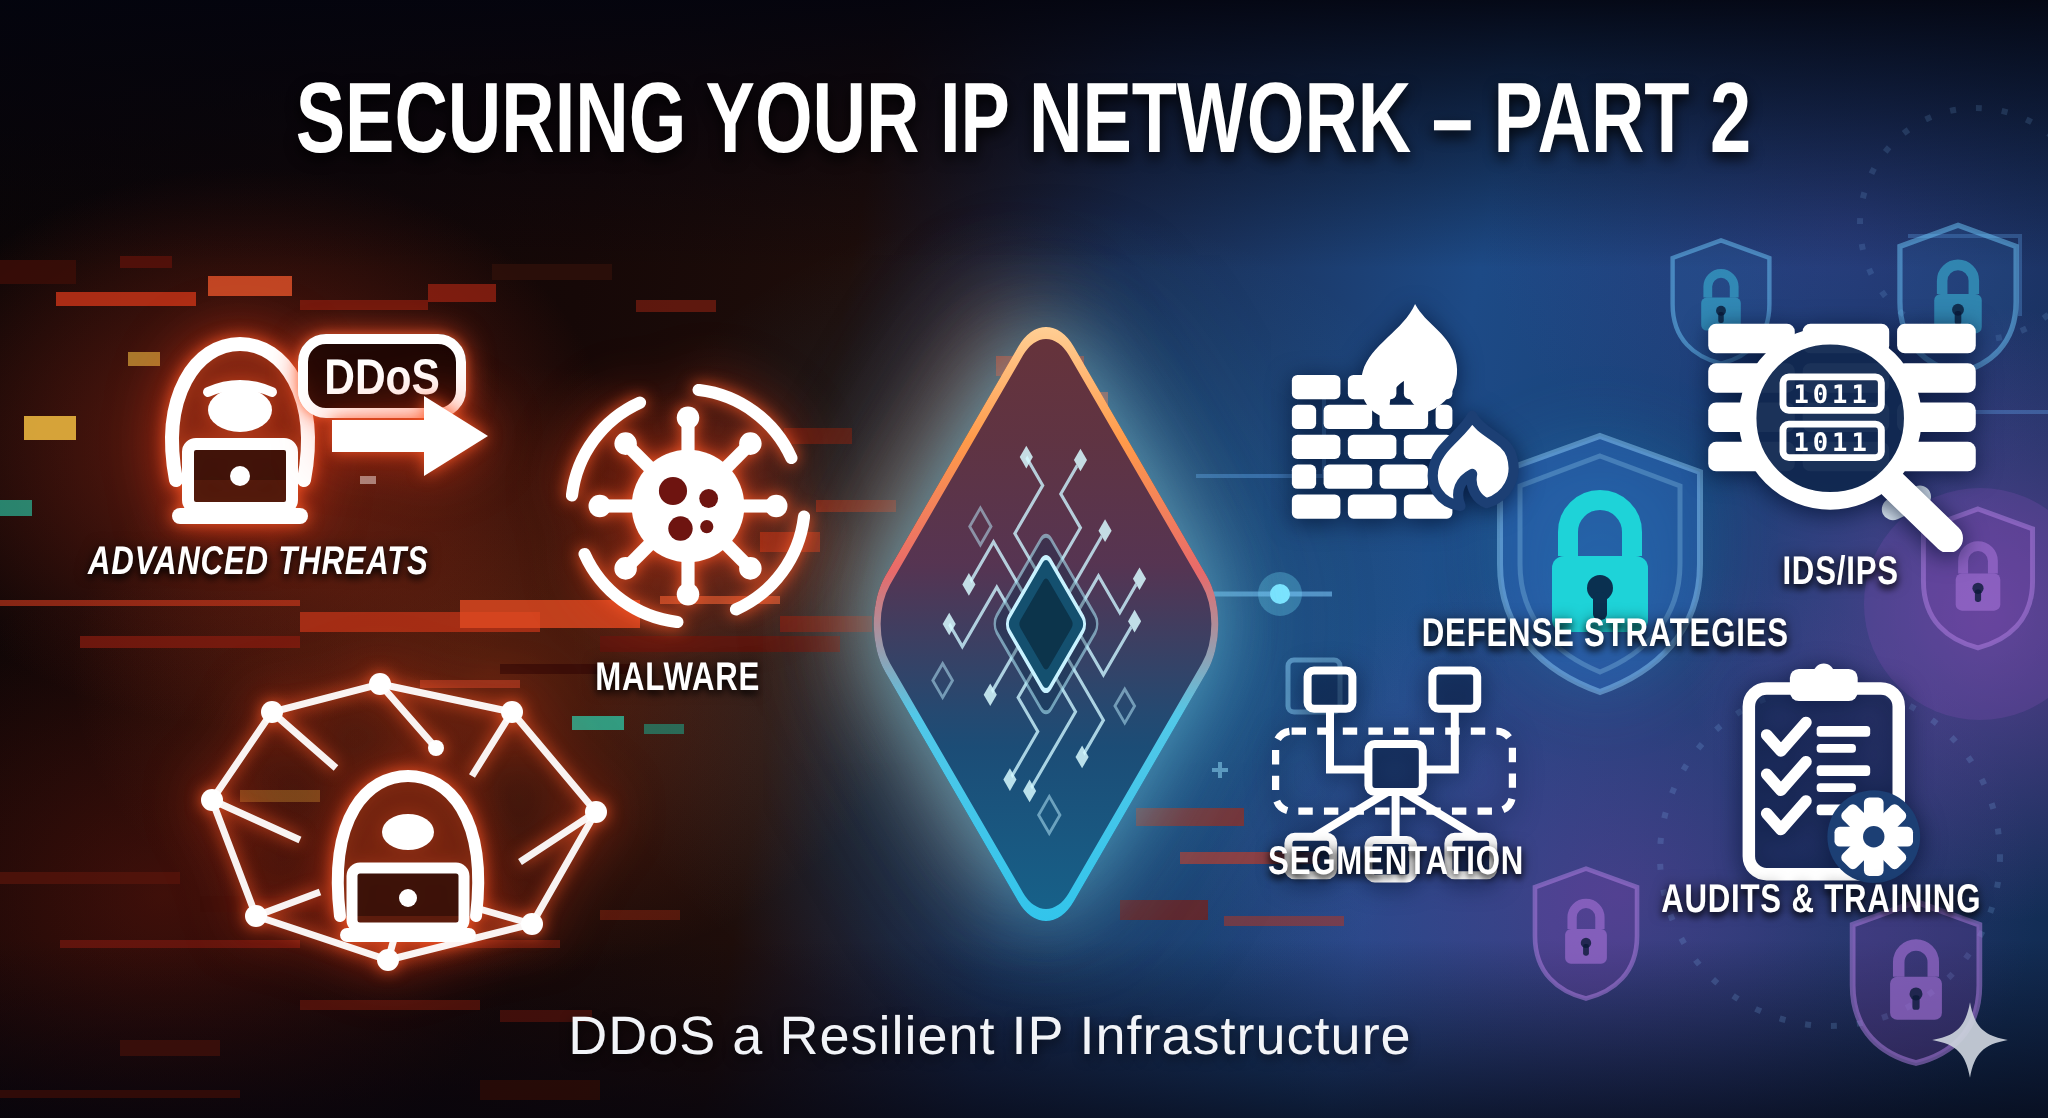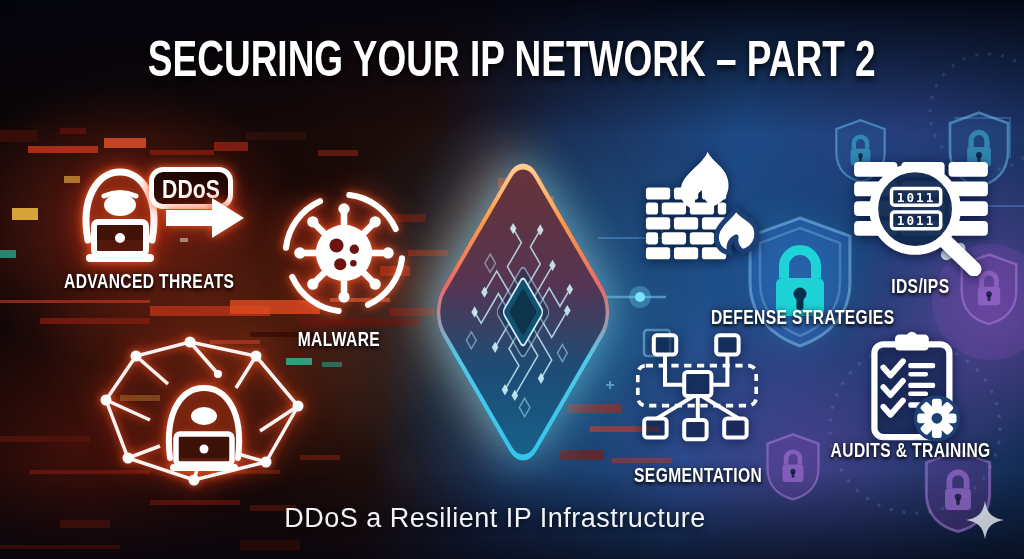--- a/index.html
+++ b/index.html
@@ -213,21 +213,21 @@
     <rect x="34" y="62" width="52" height="32" rx="4" stroke="#fff" stroke-width="6" fill="rgba(20,5,4,.7)"></rect>
     <circle cx="60" cy="78" r="5" fill="#fff"></circle>
     <rect x="26" y="94" width="68" height="8" rx="4" fill="#fff"></rect>
   </svg>
   <div id="ddos-badge">
       <span class="ct">DDoS</span>
     </div>
   <svg class="abs glow-red" style="left:166px;top:197px;" width="80" height="42" viewBox="0 0 80 42">
     <polygon points="0,13 46,13 46,1 78,21 46,41 46,29 0,29" fill="#fff"></polygon>
   </svg>
-  <div class="lbl" style="left:40px;top:270px;width:200px;"><span class="ct">ADVANCED THREATS</span></div>
+  <div class="lbl" style="left:20px;top:270px;width:200px;font-style:italic;"><span class="ct">ADVANCED THREATS</span></div>
 
   <svg class="abs glow-red" style="left:283px;top:192px;" width="122" height="122" viewBox="0 0 130 130">
     <g stroke="#fff" stroke-width="6.5" fill="none" stroke-linecap="round">
       <path d="M62 3 A62 62 0 0 1 116 32" transform="rotate(8 65 65)"></path>
       <path d="M62 3 A62 62 0 0 1 116 32" transform="rotate(98 65 65)"></path>
       <path d="M62 3 A62 62 0 0 1 116 32" transform="rotate(188 65 65)"></path>
       <path d="M62 3 A62 62 0 0 1 116 32" transform="rotate(278 65 65)"></path>
     </g>
     <g>
       <g transform="rotate(0 65 65)">
@@ -366,21 +366,21 @@
     <rect x="6" y="42" width="148" height="50" rx="10" stroke="#fff" stroke-width="4.5" fill="none" stroke-dasharray="9 7"></rect>
     <g stroke="#fff" stroke-width="5" fill="rgba(16,38,74,.4)">
       <rect x="26" y="4" width="28" height="24" rx="4"></rect>
         <rect x="104" y="4" width="28" height="24" rx="4"></rect>
       <rect x="64" y="50" width="34" height="30" rx="4"></rect>
       <rect x="14" y="108" width="28" height="24" rx="4"></rect>
         <rect x="64" y="110" width="28" height="24" rx="4"></rect>
         <rect x="114" y="108" width="28" height="24" rx="4"></rect>
     </g>
   </svg>
-  <div class="lbl" style="left:613px;top:464px;width:170px;"><span class="ct">SEGMENTATION</span></div>
+  <div class="lbl" style="left:613px;top:420px;width:170px;"><span class="ct">SEGMENTATION</span></div>
 
   <svg class="abs glow-blue" style="left:853px;top:330px;" width="116" height="116" viewBox="0 0 130 130">
     <rect x="24" y="16" width="84" height="104" rx="10" stroke="#fff" stroke-width="7" fill="rgba(18,40,78,.3)"></rect>
     <rect x="47" y="5" width="38" height="18" rx="5" fill="#fff"></rect>
     <circle cx="66" cy="8" r="6" fill="#fff"></circle>
     <g stroke="#fff" stroke-width="6.5" fill="none" stroke-linecap="round" stroke-linejoin="round">
       <path d="M34 42 l8 9 l14 -16"></path>
         <path d="M34 64 l8 9 l14 -16"></path>
         <path d="M34 86 l8 9 l14 -16"></path>
     </g>

